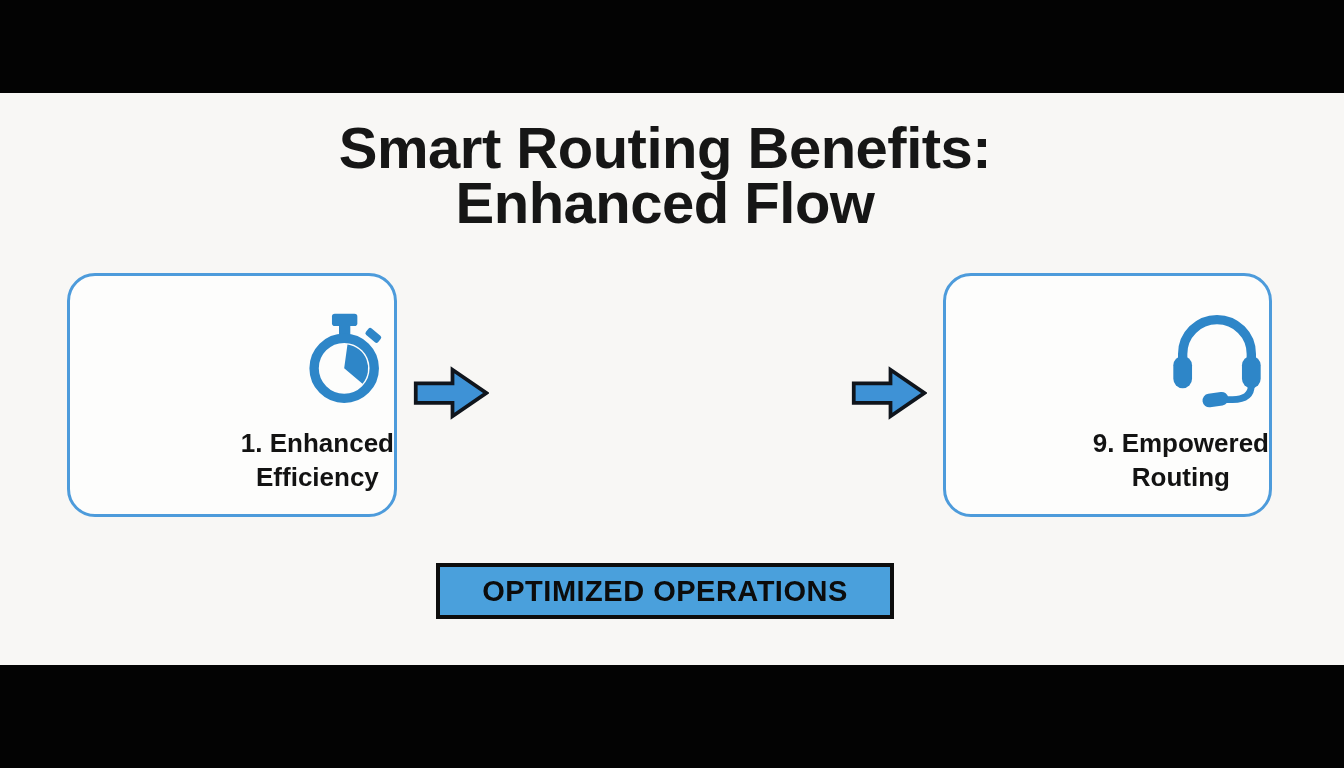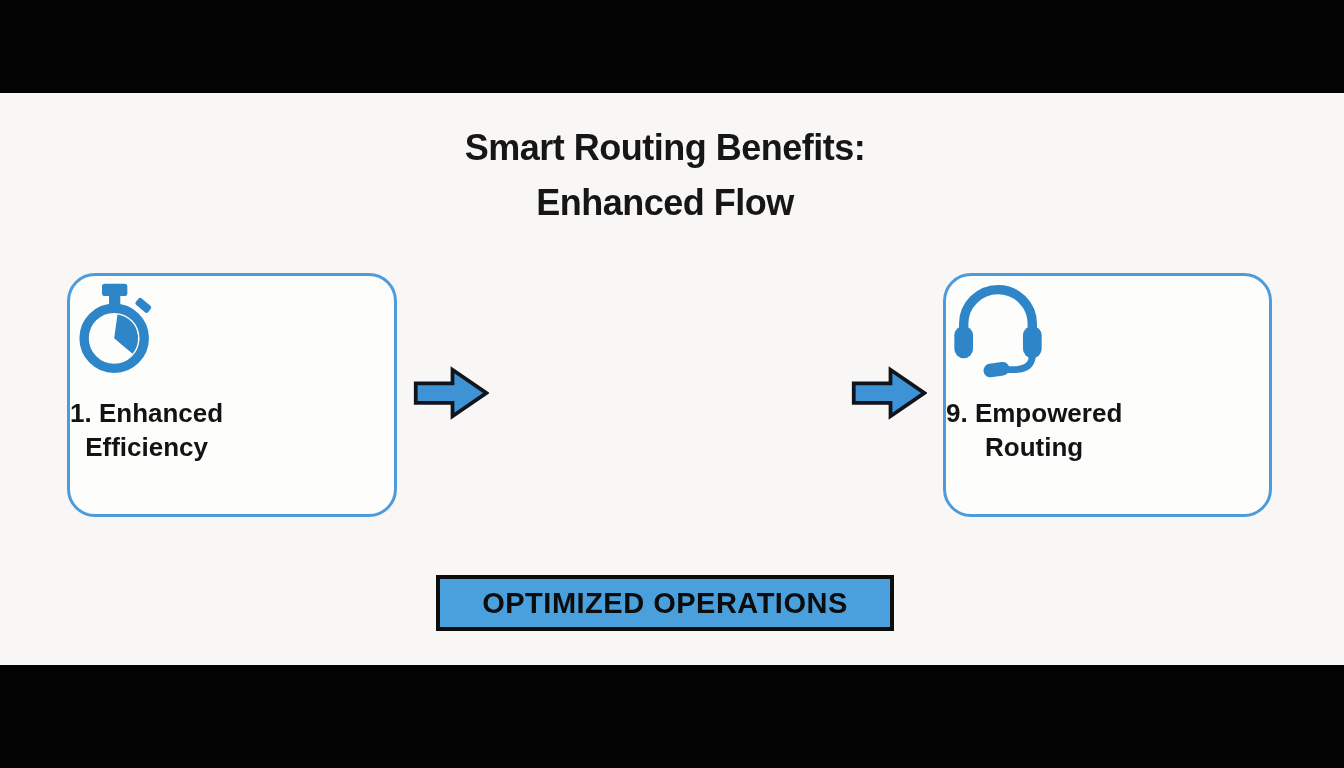--- a/index.html
+++ b/index.html
@@ -31,37 +31,38 @@
     height: 572px;
     background: #f8f7f5;
   }
 
   .title {
     position: absolute;
     top: 27px;
     left: 0;
     width: 1330px;
     text-align: center;
-    font-size: 36px;
+    font-size: 58px;
     font-weight: bold;
     letter-spacing: -0.5px;
     line-height: 55px;
     color: #161616;
   }
 
   .step-box {
     position: absolute;
     top: 180px;
     height: 244px;
     background: #fdfdfc;
     border: 3px solid #4d9bdb;
     border-radius: 28px;
     display: flex;
     flex-direction: column;
-    align-items: flex-start;
+    align-items: flex-end;
+    padding-top: 30px;
   }
   .step-box.b1 { left: 67px;  width: 330px; }
   .step-box.b2 { left: 508px; width: 325px; }
   .step-box.b3 { left: 943px; width: 329px; }
 
   .icon-wrap {
     height: 102px;
     display: flex;
     align-items: center;
     justify-content: center;
@@ -94,21 +95,20 @@
     height: 56px;
     background: #4aa0dc;
     border: 4px solid #0d0d0d;
     display: flex;
     align-items: center;
     justify-content: center;
     font-size: 29px;
     font-weight: bold;
     letter-spacing: 0.5px;
     color: #0c0c0c;
-    margin-top: 12px;
   }
 </style>
 </head>
 <body>
 
 <div class="stage">
 
   <div class="letterbox top"></div>
 
   <div class="canvas">

